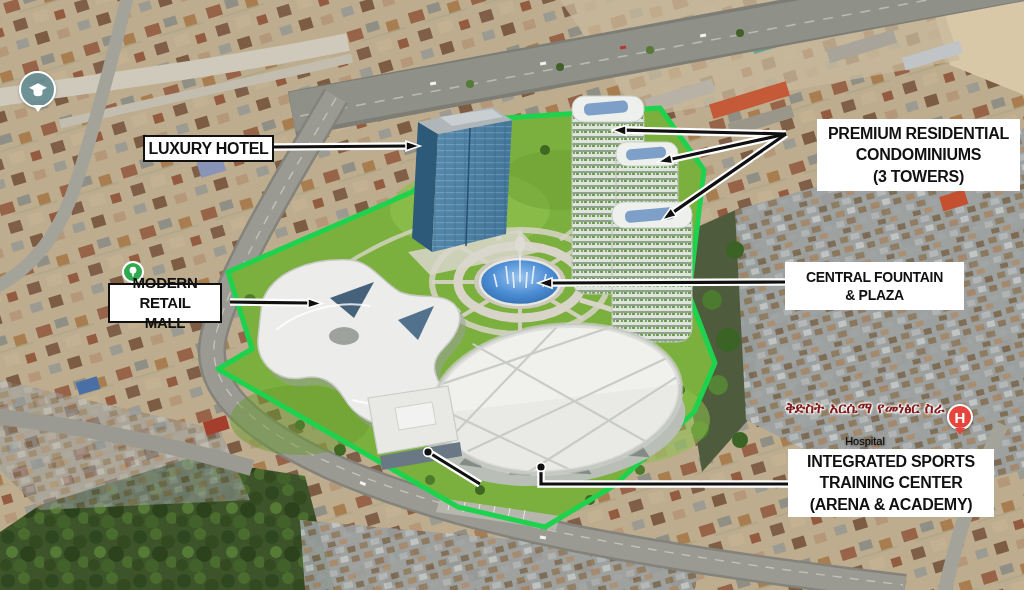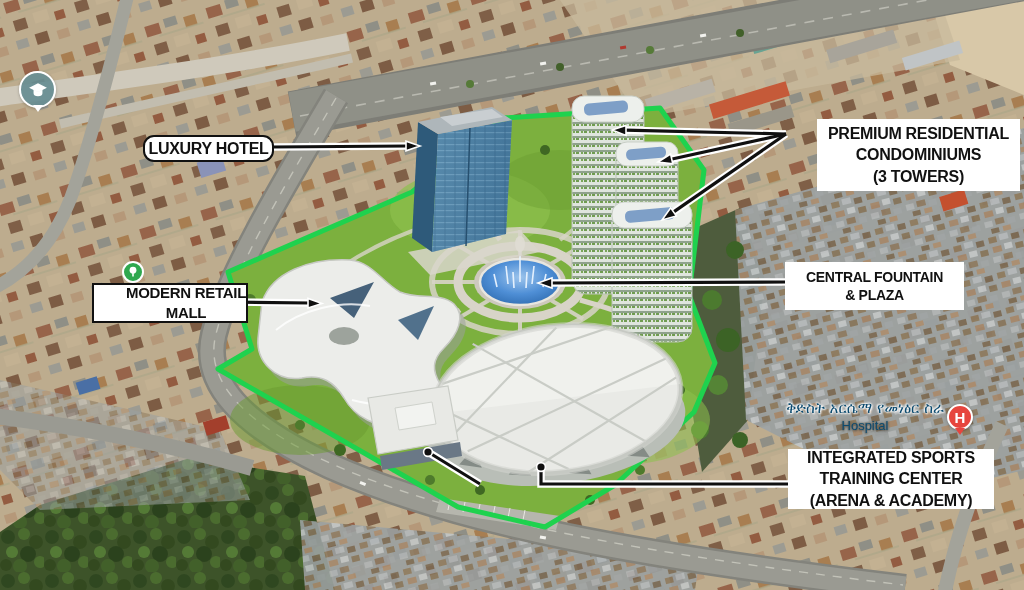--- a/index.html
+++ b/index.html
@@ -36,32 +36,32 @@
   }
   .hospital-marker{
     left:947px;top:404px;width:26px;height:26px;
     background:#e6453e;border:2px solid #ffffff;
     color:#ffffff;font-weight:700;font-size:15px;line-height:1;
     box-shadow:0 1px 3px rgba(0,0,0,.3);
   }
   .hospital-marker .pin-tip{border-top:7px solid #e6453e;bottom:-7px;}
   .poi-label{position:absolute;left:740px;top:399px;width:250px;z-index:2;text-align:center;}
   .poi-name{
-    font-family:"DejaVu Sans",sans-serif;font-weight:400;font-size:15px;color:#0c4a6e;
+    font-family:"DejaVu Sans",sans-serif;font-weight:700;font-size:15px;color:#7f1d1d;
     text-shadow:0 0 2px #fff,0 0 3px #fff,1px 1px 2px #fff,-1px -1px 2px #fff;
   }
   .poi-cat{
-    font-size:13px;color:#0c4a6e;margin-top:1px;
+    font-size:11px;color:#000000;margin-top:18px;
     text-shadow:0 0 2px #6b675f,0 0 3px #6b675f,0 1px 2px #55514a;
   }
-  .co-luxury{left:143px;top:135px;width:131px;height:27px;font-size:16px;border-radius:11px;}
+  .co-luxury{left:143px;top:135px;width:131px;height:27px;font-size:16px;}
   .co-premium{left:781px;top:119px;width:203px;height:72px;font-size:16px;margin-left:36px;}
-  .co-modern{left:92px;top:283px;width:156px;height:40px;font-size:15px;justify-content:flex-end;}
+  .co-modern{left:108px;top:283px;width:114px;height:40px;font-size:15px;}
   .co-central{left:785px;top:262px;width:179px;height:48px;font-size:14px;}
-  .co-sports{left:788px;top:449px;width:206px;height:60px;font-size:16px;}
+  .co-sports{left:788px;top:449px;width:206px;height:68px;font-size:16px;}
 </style>
 </head>
 <body>
 
 <svg class="scene-svg" width="1024" height="590" viewBox="0 0 1024 590">
   <defs>
     <pattern id="city" width="64" height="64" patternUnits="userSpaceOnUse" patternTransform="rotate(-17)">
       <rect width="64" height="64" fill="#bdac8e"></rect>
       <rect x="2" y="4" width="15" height="11" fill="#97644a"></rect>
       <rect x="22" y="2" width="13" height="9" fill="#8f8f86"></rect>

